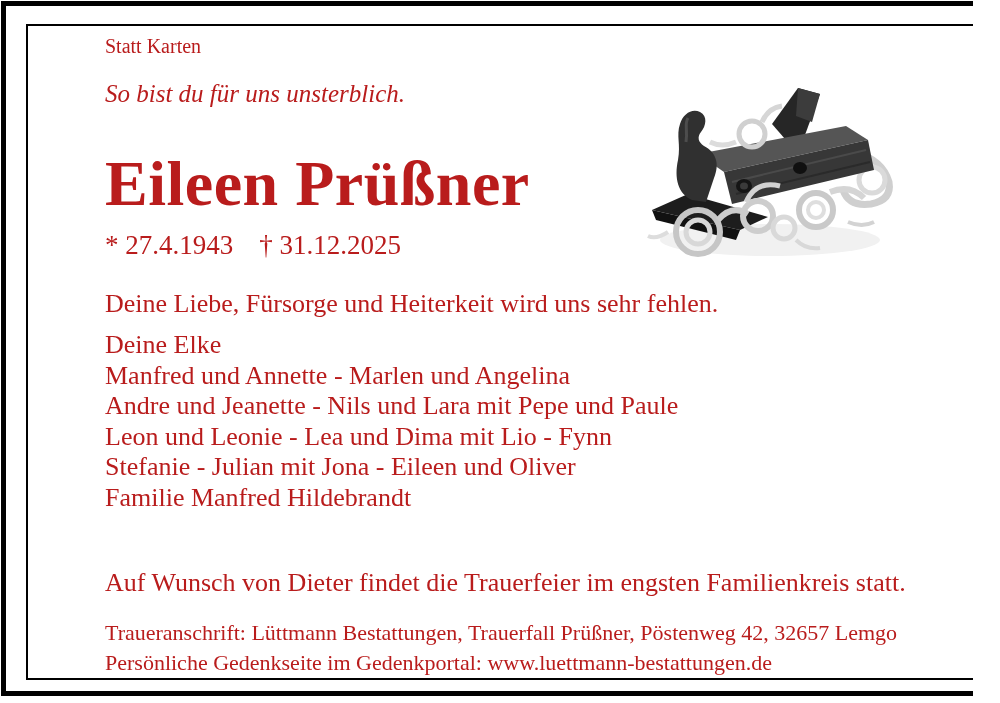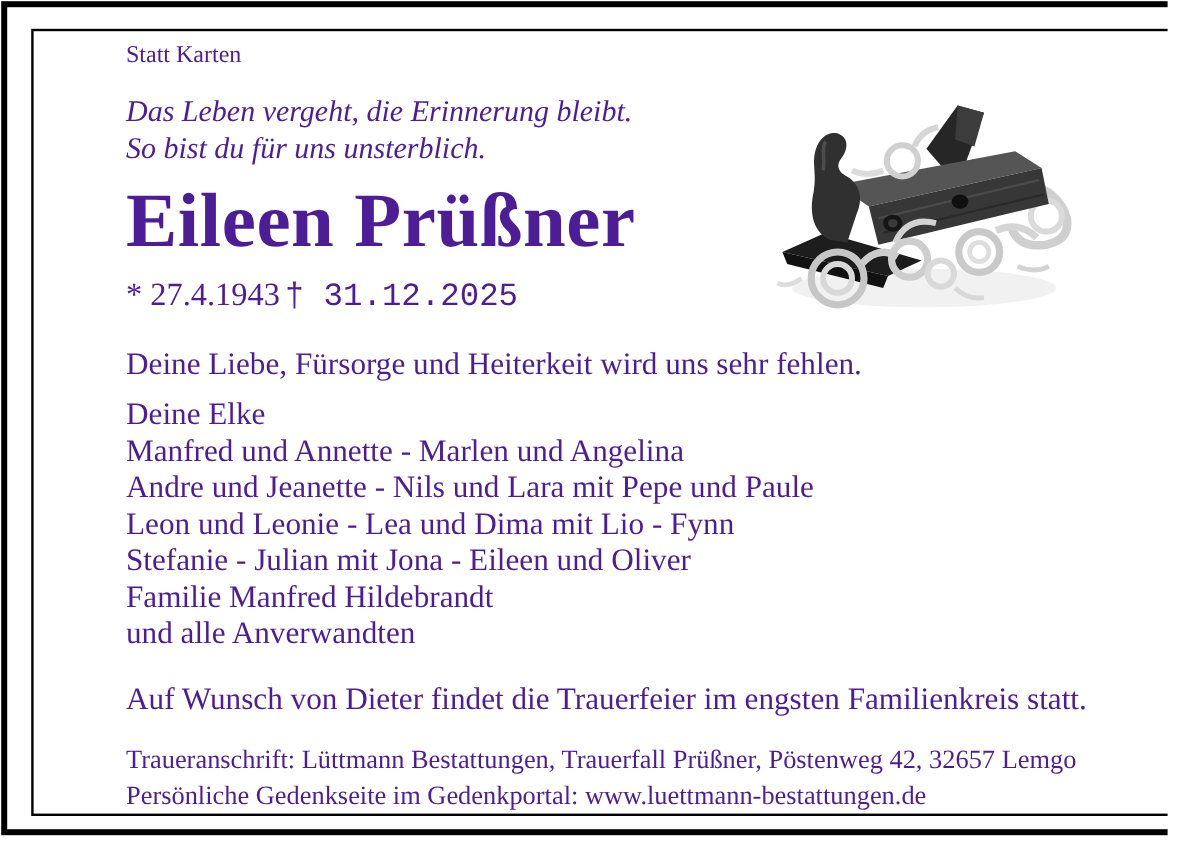--- a/index.html
+++ b/index.html
@@ -1,75 +1,73 @@
 <!DOCTYPE html>
 <html><head>
 <meta charset="utf-8">
 <style>
   html, body { margin: 0; padding: 0; background: #ffffff; }
   #stage {
     position: relative;
     width: 973px;
     height: 703px;
     background: #ffffff;
-    color: #4c1d95;
+    color: #b91c1c;
     font-family: "Liberation Serif", serif;
     overflow: hidden;
   }
   .frame-outer {
     position: absolute; left: 1px; top: 1px; width: 997px; height: 695px;
     border: 5px solid #000; box-sizing: border-box;
   }
   .frame-inner {
     position: absolute; left: 26px; top: 24px; width: 962px; height: 656px;
     border: 2px solid #000; box-sizing: border-box;
   }
   .abs { position: absolute; left: 105px; white-space: nowrap; }
   .pre-header   { top: 35px;  font-size: 20px; }
   .quote        { top: 79px;  font-size: 25px; font-style: italic; line-height: 30.5px; }
   .name         { top: 153px; font-size: 64px; font-weight: bold; line-height: 62px; letter-spacing: 0.5px; }
   .dates        { top: 230px; font-size: 27px; }
-  .dates .death { margin-left: 4px; font-family: Liberation Mono, monospace; }
+  .dates .death { margin-left: 26px; }
   .lead         { top: 289px; font-size: 26px; }
   .mourners     { top: 330px; font-size: 26px; font-weight: normal; line-height: 30.5px; }
   .ceremony     { top: 568px; font-size: 26px; text-align: right; }
   .address      { top: 618px; font-size: 22px; line-height: 30px; }
   .plane-art    { position: absolute; left: 640px; top: 82px; }
 </style>
 </head>
 <body>
 
 <div id="stage">
 
   <div class="frame-outer"></div>
   <div class="frame-inner"></div>
 
   <div class="abs pre-header">Statt Karten</div>
 
   <div class="abs quote">
-    <div>Das Leben vergeht, die Erinnerung bleibt.</div>
     <div>So bist du für uns unsterblich.</div>
   </div>
 
   <div class="abs name">Eileen Prüßner</div>
 
   <div class="abs dates">
     <span class="birth">* 27.4.1943</span><span class="death">† 31.12.2025</span>
   </div>
 
   <div class="abs lead">Deine Liebe, Fürsorge und Heiterkeit wird uns sehr fehlen.</div>
 
   <div class="abs mourners">
     <div>Deine Elke</div>
     <div>Manfred und Annette - Marlen und Angelina</div>
     <div>Andre und Jeanette - Nils und Lara mit Pepe und Paule</div>
     <div>Leon und Leonie - Lea und Dima mit Lio - Fynn</div>
     <div>Stefanie - Julian mit Jona - Eileen und Oliver</div>
     <div>Familie Manfred Hildebrandt</div>
-    <div>und alle Anverwandten</div>
   </div>
 
   <div class="abs ceremony">Auf Wunsch von Dieter findet die Trauerfeier im engsten Familienkreis statt.</div>
 
   <div class="abs address">
     <div>Traueranschrift: Lüttmann Bestattungen, Trauerfall Prüßner, Pöstenweg 42, 32657 Lemgo</div>
     <div>Persönliche Gedenkseite im Gedenkportal: www.luettmann-bestattungen.de</div>
   </div>
 
   <svg class="plane-art" width="270" height="185" viewBox="0 0 270 185" xmlns="http://www.w3.org/2000/svg">

